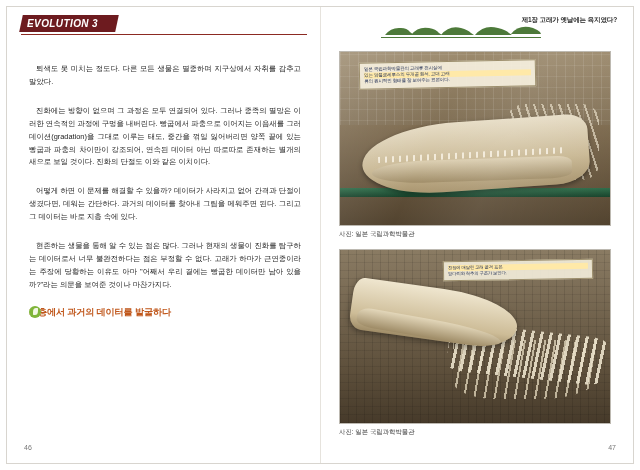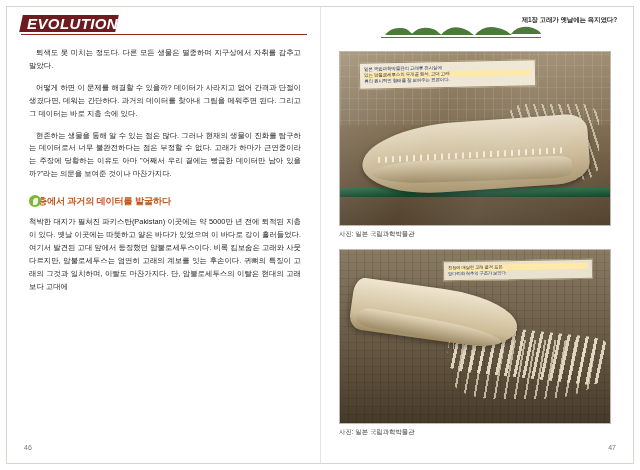--- a/index.html
+++ b/index.html
@@ -57,21 +57,21 @@
     background: #6d1b1f;
     transform: skewX(-12deg);
   }
   .chapter-banner-text {
     position: absolute;
     left: 20px;
     top: 10px;
     width: 92px;
     height: 14px;
     color: #ffffff;
-    font-size: 15px;
+    font-size: 10px;
     font-weight: bold;
     font-style: italic;
     letter-spacing: 0.4px;
     line-height: 14px;
   }
   .left-rule {
     position: absolute;
     left: 14px;
     top: 27px;
     width: 286px;
@@ -83,21 +83,21 @@
     position: absolute;
     left: 22px;
     top: 40px;
     width: 272px;
     font-size: 7.4px;
     line-height: 12.9px;
     color: #1c1c1c;
     text-align: justify;
   }
   .body-col p {
-    margin: 0 0 9px 0;
+    margin: 16px 0 9px 0;
     text-indent: 7px;
   }
   .body-col p.no-indent { text-indent: 0; }
 
   .sub-head {
     position: relative;
     margin: 14px 0 8px 0;
     color: #c0571b;
     font-size: 9.2px;
     font-weight: bold;
@@ -300,29 +300,29 @@
   <div class="gutter"></div>
 
   <div class="left-page">
 
     <div class="chapter-banner"></div>
     <div class="chapter-banner-text">EVOLUTION 3</div>
     <div class="left-rule"></div>
 
     <div class="body-col">
       <p>퇴색도 못 미치는 정도다. 다른 모든 생물은 멸종하며 지구상에서 자취를 감추고 말았다.</p>
+      <p><span>진화에는 방향이 없으며 그 과정은 모두 연결되어 있다. 그러나 종족의 멸망은 이러한 연속적인 과정에 구멍을 내버린다. 빵굽에서 파충으로 이어지는 이음새를 그러데이션(gradation)을 그대로 이루는 태도, 중간을 꺾일 잃어버리면 양쪽 끝에 있는 빵굽과 파충의 차이만이 강조되어, 연속된 데이터 아닌 따로따로 존재하는 별개의 새으로 보일 것이다. 진화의 단절도 이와 같은 이치이다.</span></p>
       <p>어떻게 하면 이 문제를 해결할 수 있을까? 데이터가 사라지고 없어 간격과 단절이 생겼다면, 데워는 간단하다. 과거의 데이터를 찾아내 그림을 메워주면 된다. 그리고 그 데이터는 바로 지층 속에 있다.</p>
       <p>현존하는 생물을 통해 알 수 있는 점은 많다. 그러나 현재의 생물이 진화를 탐구하는 데이터로서 너무 불완전하다는 점은 부정할 수 없다. 고래가 하마가 근연종이라는 주장에 당황하는 이유도 아마 "어째서 우리 곁에는 빵굽한 데이터만 남아 있을까?"라는 의문을 보여준 것이나 마찬가지다.</p>
 
       <div class="sub-head">
         <span class="leaf"></span>
         <span>지층에서 과거의 데이터를 발굴하다</span>
       </div>
 
-      <p class="no-indent">척박한 대지가 펼쳐진 파키스탄(Pakistan) 이곳에는 약 5000만 년 전에 퇴적된 지층이 있다. 옛날 이곳에는 따뜻하고 얕은 바다가 있었으며 이 바다로 강이 흘러들었다. 여기서 발견된 고대 앞에서 등장했던 암불로세투스이다. 비록 킴보숨은 고래와 사뭇 다르지만, 암불로세투스는 엄연히 고래의 계보를 잇는 후손이다. 귀뼈의 특징이 고래의 그것과 일치하며, 이빨도 마찬가지다. 단, 암불로세투스의 이빨은 현대의 고래보다 고대에</p>
     </div>
 
     <div class="page-num-left">46</div>
   </div>
 
   <div class="right-page">
 
     <div class="right-head">제1장 고래가 옛날에는 육지였다?</div>
 
     <div class="deco-strip">

